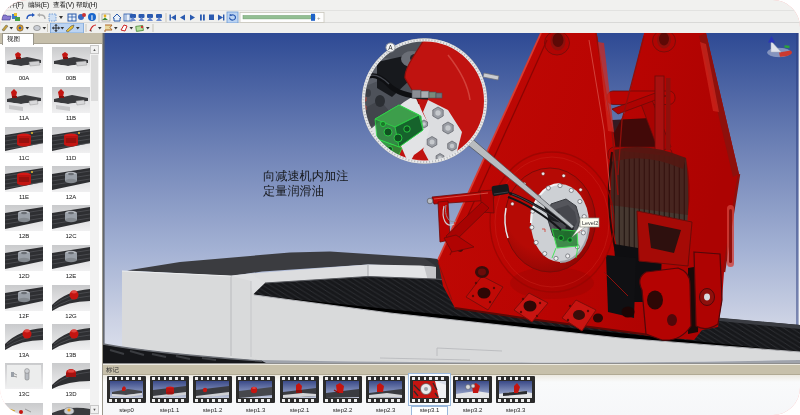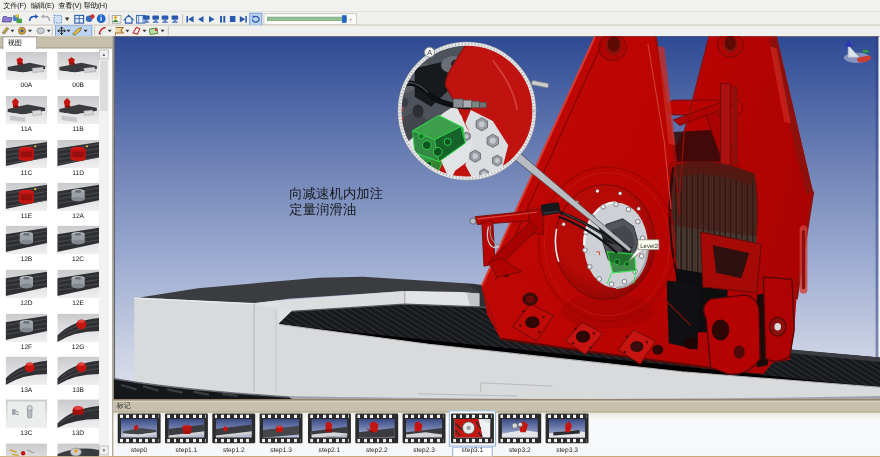--- a/index.html
+++ b/index.html
@@ -1,17 +1,17 @@
 <!DOCTYPE html>
 <html><head>
 <meta charset="utf-8">
 <style>
 * { margin:0; padding:0; box-sizing:border-box; }
 html,body { width:800px; height:415px; overflow:hidden; font-family:"Liberation Sans", sans-serif; }
-#app { position:relative; width:800px; height:415px; background:#a16207; overflow:hidden; }
+#app { position:relative; width:800px; height:415px; background:#fca5a5; overflow:hidden;border-radius:27px; }
 #menubar { position:absolute; left:0; top:0; width:800px; height:10px; background:#f1f1ef; font-size:6.6px; color:#111; letter-spacing:-0.2px; }
 #menubar span { position:absolute; top:1px; }
 #tb1 { position:absolute; left:0; top:10px; width:800px; height:13px; background:#f0f0ee; border-top:1px solid #e2e2e0; border-bottom:1px solid #d9d9d7; }
 #tb2 { position:absolute; left:0; top:23px; width:800px; height:10px; background:#f0f0ee; }
 #leftpanel { position:absolute; left:0; top:33px; width:103px; height:382px; background:#fff; border-right:1px solid #9a978c; }
 #tabbar { position:absolute; left:0; top:0; width:102px; height:11px; background:#c6bfab; border-bottom:1px solid #a8a292;}
 #tabactive { position:absolute; left:2px; top:0px; width:32px; height:12px; background:#fff; border:1px solid #9a978c; border-bottom:none; font-size:6.5px; padding:1px 0 0 4px; color:#111; }
 #thumbs { position:absolute; left:0; top:12px; width:90px; height:370px; background:#fff; overflow:hidden; }
 .th { position:absolute; width:38px; height:26px; overflow:hidden; }
 .tl { position:absolute; width:44px; font-size:6px; color:#111; text-align:center; }

